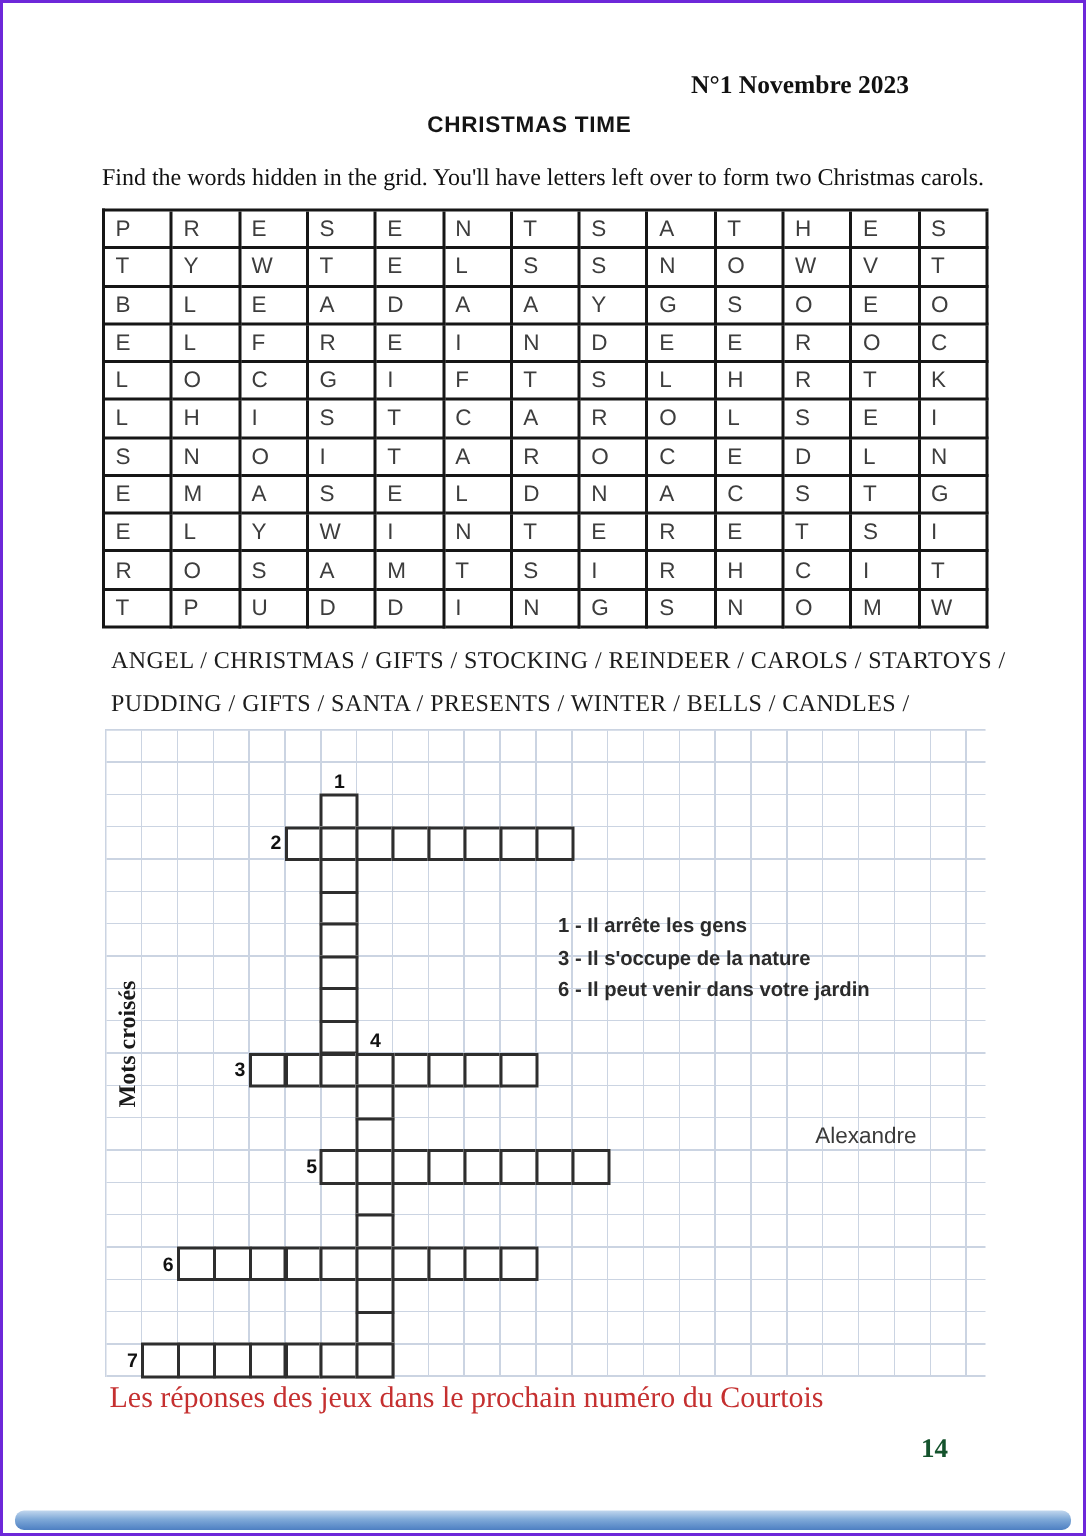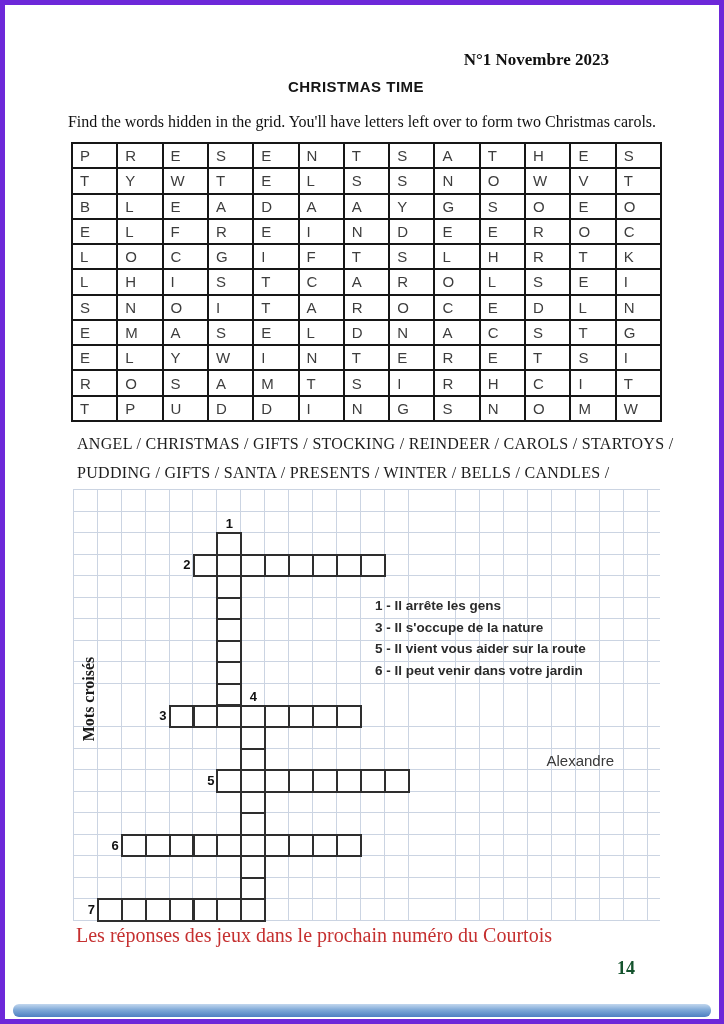--- a/index.html
+++ b/index.html
@@ -1,19 +1,19 @@
 <!DOCTYPE html>
 <html><head>
 <meta charset="utf-8">
 <style>
   html,body { margin:0; padding:0; background:#e8e8e8; }
   .page {
     position:relative; width:724px; height:1024px; margin:0 auto;
     background:#ffffff; overflow:hidden; box-sizing:border-box;
-    border:5px solid #6d28d9;
+    border:2px solid #6d28d9;
     font-family:"Liberation Serif", serif;
   }
   .issue {
     position:absolute; left:0; top:45px; width:604px; text-align:right;
     font-weight:bold; font-size:17px; color:#111;
   }
   .doc-title {
     position:absolute; left:0; top:73px; width:702px; text-align:center;
     font-family:"Liberation Sans", sans-serif; font-weight:bold; font-size:15px;
     letter-spacing:0.5px; color:#151515;
@@ -53,21 +53,21 @@
   .cw-cell { position:absolute; box-sizing:border-box; background:#fff; border:2px solid #2e2e2e; }
   .cw-num {
     position:absolute; font-family:"Liberation Sans", sans-serif; font-weight:bold;
     font-size:13px; color:#111; height:16px; line-height:16px;
   }
   .cw-side-label {
     position:absolute; left:-44px; top:199px; width:120px; height:20px;
     transform:rotate(-90deg); text-align:center;
     font-weight:bold; font-size:16px; color:#1a1a1a; white-space:nowrap;
   }
-  .cw-clues { position:absolute; left:301px; top:105px; }
+  .cw-clues { position:absolute; left:301px; top:119px; }
   .cw-clue {
     height:21.55px; line-height:21.55px; white-space:nowrap;
     font-family:"Liberation Sans", sans-serif; font-weight:bold; font-size:13.5px; color:#2b2b2b;
   }
   .cw-author {
     position:absolute; left:301px; top:262px; width:239px; text-align:right;
     font-family:"Liberation Sans", sans-serif; font-size:15px; color:#3a3a3a;
   }
   .footer-note { position:absolute; left:71px; top:919px; font-size:20px; color:#c53030; }
   .page-number { position:absolute; left:604px; top:953px; width:34px; text-align:center; font-weight:bold; font-size:18px; color:#14532d; }
@@ -234,21 +234,20 @@
     </div>
 
   <div class="word-list wl1">ANGEL / CHRISTMAS / GIFTS / STOCKING / REINDEER / CAROLS / STARTOYS /</div>
   <div class="word-list wl2">PUDDING / GIFTS / SANTA / PRESENTS / WINTER / BELLS / CANDLES /</div>
 
   <div class="cw-sheet">
     <div class="cw-side-label">Mots croisés</div>
     <div class="cw-clues">
         <div class="cw-clue">1 -  Il arrête les gens</div>
         <div class="cw-clue">3 -  Il s'occupe de la nature</div>
-        <div class="cw-clue">5 -  Il vient vous aider sur la route</div>
         <div class="cw-clue">6 -  Il peut venir dans votre jardin</div>
       </div>
     <div class="cw-author">Alexandre</div>
   <div class="cw-cell" style="left: 142.4px; top: 42.1px; width: 25.9px; height: 23.55px;"></div>
       <div class="cw-cell" style="left: 142.4px; top: 63.65px; width: 25.9px; height: 23.55px;"></div>
       <div class="cw-cell" style="left: 142.4px; top: 85.2px; width: 25.9px; height: 23.55px;"></div>
       <div class="cw-cell" style="left: 142.4px; top: 106.75px; width: 25.9px; height: 23.55px;"></div>
       <div class="cw-cell" style="left: 142.4px; top: 128.3px; width: 25.9px; height: 23.55px;"></div>
       <div class="cw-cell" style="left: 142.4px; top: 149.85px; width: 25.9px; height: 23.55px;"></div>
       <div class="cw-cell" style="left: 142.4px; top: 171.4px; width: 25.9px; height: 23.55px;"></div>

